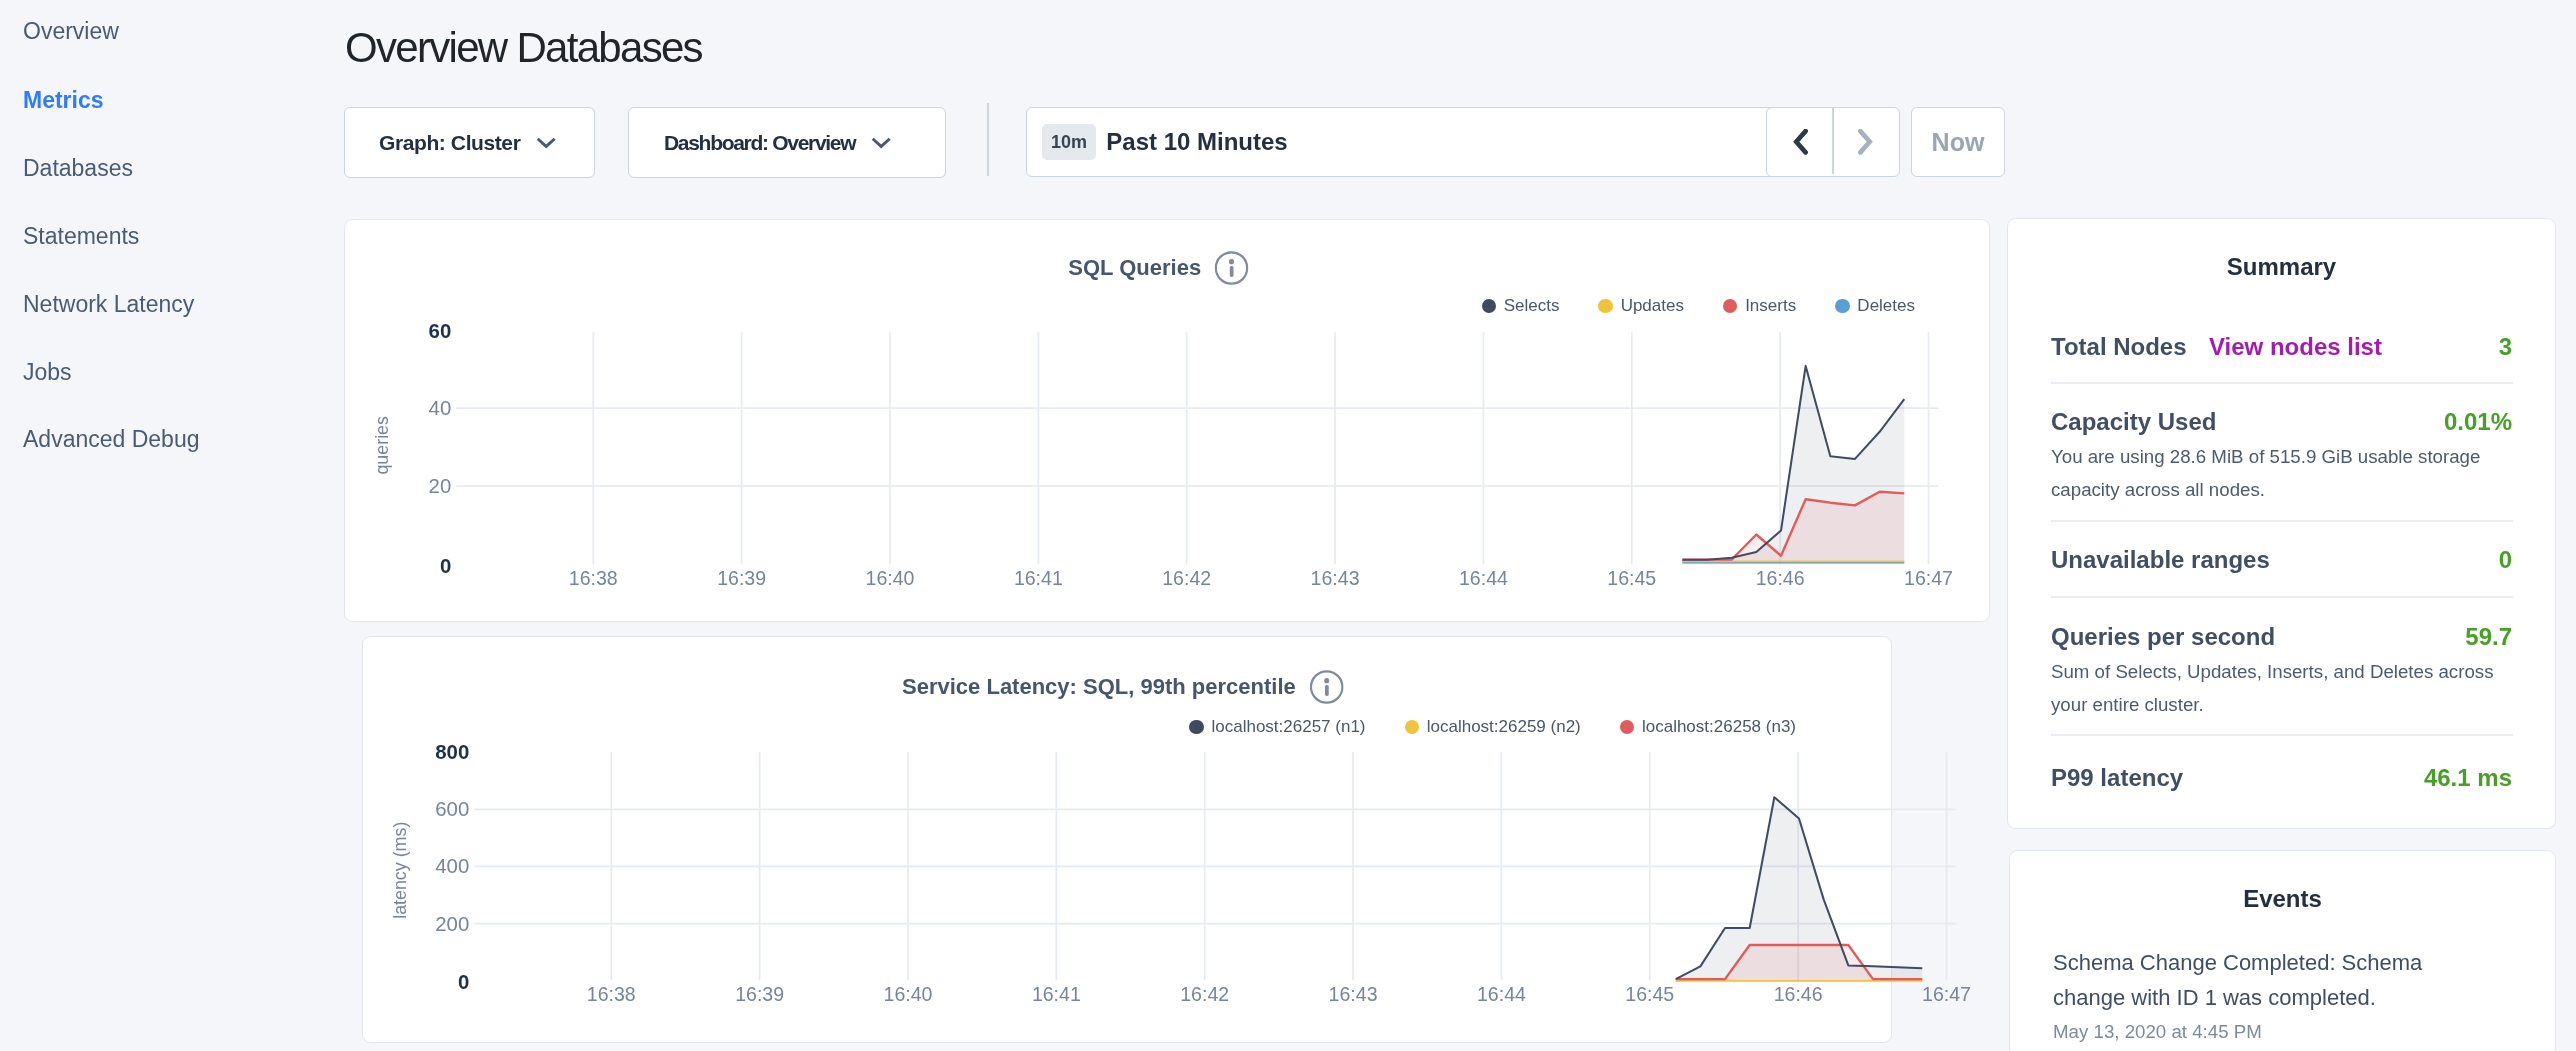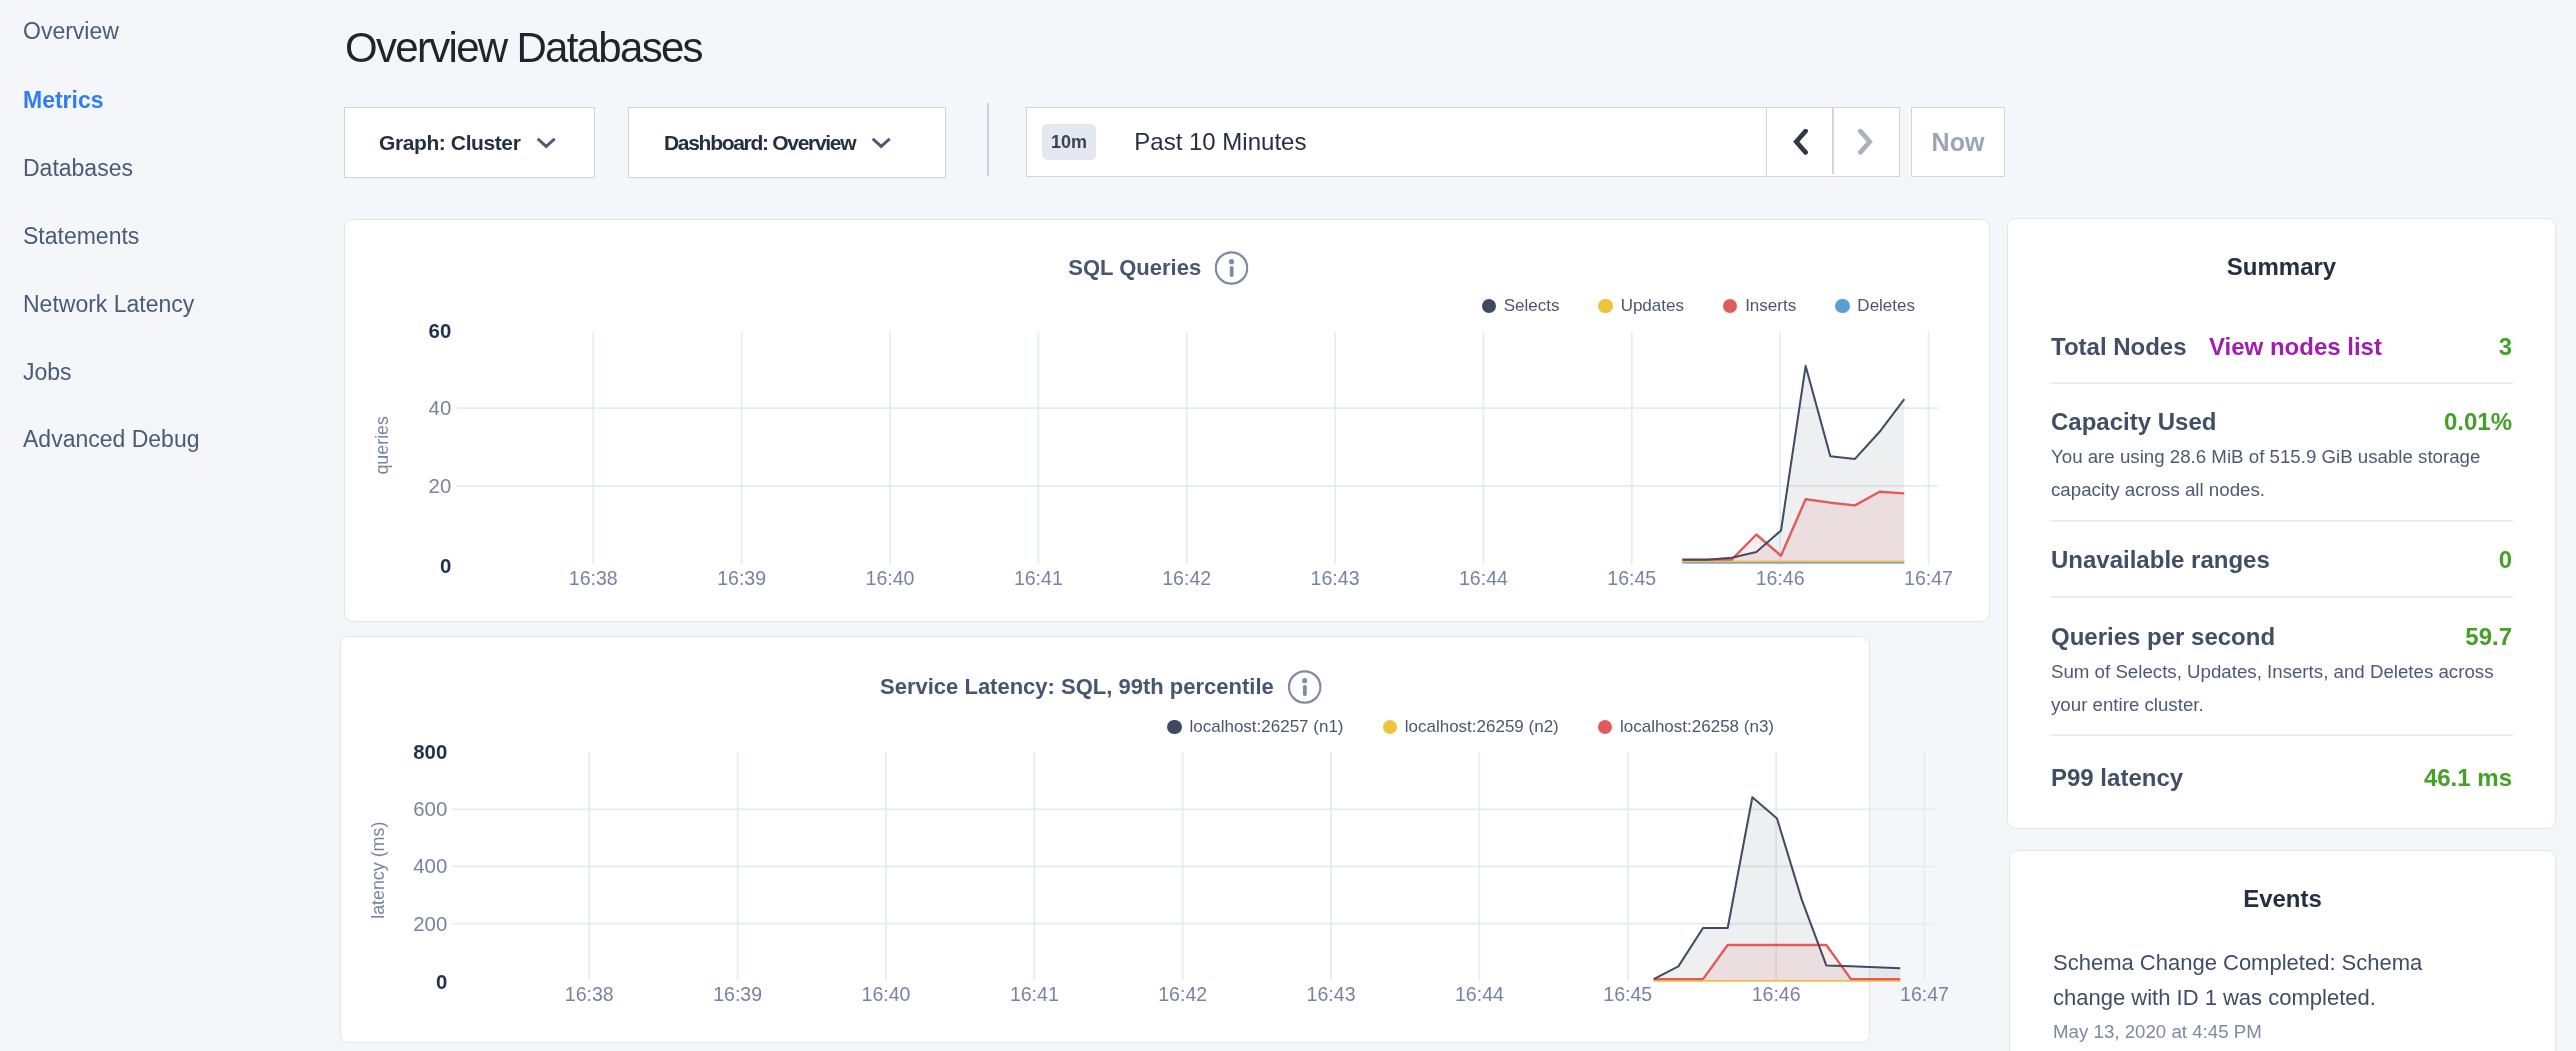--- a/index.html
+++ b/index.html
@@ -2,21 +2,21 @@
 <html style="font-size:13.6px"><head>
 <meta charset="utf-8">
 <style>
 * { margin:0; padding:0; box-sizing:border-box; }
 html,body { width:2576px; height:1051px; overflow:hidden; }
 body { background:#f4f6fa; font-family:"Liberation Sans", sans-serif; position:relative; color:#475872; }
 .abs { position:absolute; }
 .nav span { position:absolute; left:23px; transform:translateY(-50%); font-size:23px; color:#485b77; white-space:nowrap; }
 .nav .active { color:#2e7cf6; font-weight:bold; }
 h1 { position:absolute; left:345px; top:48px; transform:translateY(-50%); font-size:42px; font-weight:normal; color:#20252b; letter-spacing:-1.7px; white-space:nowrap; }
-.box { position:absolute; background:#fff; border:1.7px solid #cdd5e1; border-radius:0; display:flex; align-items:center; }
+.box { position:absolute; background:#fff; border:1.7px solid #cdd5e1; border-radius:6px; display:flex; align-items:center; }
 .dd { top:107px; height:71px; }
 .dd .lbl { font-weight:bold; font-size:21px; color:#242f42; white-space:nowrap; }
 .vdiv { position:absolute; left:987px; top:103px; width:1.7px; height:73px; background:#ccd2dc; }
 .badge { display:inline-block; background:#e4e8ef; border-radius:5.1px; font-weight:bold; font-size:18px; color:#394455; padding:7.7px 9.4px; }
 .chev { stroke:#4a5a74; stroke-width:3.5; fill:none; }
 .card { position:absolute; background:#fff; border:1.7px solid #e2e6ec; border-radius:8.5px; }
 .ctitle { position:absolute; left:0; right:0; display:flex; justify-content:center; align-items:center; gap:13.6px; font-weight:bold; font-size:22px; color:#475670; }
 .legend { position:absolute; display:flex; align-items:center; gap:39px; font-size:17px; color:#4a576e; }
 .legend .it { display:flex; align-items:center; gap:7.7px; white-space:nowrap; }
 .dot { width:14.5px; height:14.5px; border-radius:50%; display:inline-block; flex:none; }
@@ -48,21 +48,21 @@
 </div>
 <div class="box dd" style="left:628px; width:318px;">
   <span class="lbl" style="margin-left:35px; letter-spacing:-1.3px;">Dashboard: Overview</span>
   <svg width="20.4" height="12" viewBox="0 0 24 14" style="margin-left:15.3px;">
       <path class="chev" d="M2 2 L12 11 L22 2"></path>
     </svg>
 </div>
 <div class="vdiv"></div>
 <div class="box" style="left:1026px; top:107px; width:820px; height:70px;">
   <span class="badge" style="margin-left:14.5px;">10m</span>
-  <span style="margin-left:38px; font-weight:normal; font-size:24px; color:#242f42;">Past 10 Minutes</span>
+  <span style="margin-left:10px; font-weight:bold; font-size:24px; color:#242f42;">Past 10 Minutes</span>
   <svg width="22" height="12.8" viewBox="0 0 26 15" style="position:absolute; right:34px;">
       <path class="chev" d="M2 2 L13 12 L24 2"></path>
     </svg>
 </div>
 <div class="box" style="left:1766px; top:107px; width:134px; height:70px;">
   <svg width="17" height="25.5" viewBox="0 0 20 30" style="position:absolute; left:25px;">
       <path d="M16 2.5 L5 15 L16 27.5" stroke="#2f3846" stroke-width="5.5" fill="none" stroke-linecap="round"></path>
     </svg>
   <div style="position:absolute; left:65px; top:0; width:1.7px; height:66px; background:#cdd5e1;"></div>
   <svg width="17" height="25.5" viewBox="0 0 20 30" style="position:absolute; right:25.5px;">
@@ -117,21 +117,21 @@
     <text x="990" y="421" text-anchor="middle" dominant-baseline="central" font-size="23" fill="#76849c">16:42</text>
     <text x="1164.5" y="421" text-anchor="middle" dominant-baseline="central" font-size="23" fill="#76849c">16:43</text>
     <text x="1339" y="421" text-anchor="middle" dominant-baseline="central" font-size="23" fill="#76849c">16:44</text>
     <text x="1513.5" y="421" text-anchor="middle" dominant-baseline="central" font-size="23" fill="#76849c">16:45</text>
     <text x="1688" y="421" text-anchor="middle" dominant-baseline="central" font-size="23" fill="#76849c">16:46</text>
     <text x="1862.5" y="421" text-anchor="middle" dominant-baseline="central" font-size="23" fill="#76849c">16:47</text>
     <text transform="translate(44,265) rotate(-90)" text-anchor="middle" dominant-baseline="central" font-size="21" fill="#76849c">queries</text>
   </svg>
 </div>
 
-<div class="card" style="left:340px; top:636px; width:1530px; height:407px;">
+<div class="card" style="left:362px; top:636px; width:1530px; height:407px;">
   <div class="ctitle" style="top:33px; transform:translateX(-4.3px);">Service Latency: SQL, 99th percentile
     <svg width="34" height="34" viewBox="0 0 40 40">
         <circle cx="20" cy="20" r="18.5" fill="none" stroke="#7e8ba1" stroke-width="2.6"></circle>
         <circle cx="20" cy="12.5" r="3" fill="#7e8ba1"></circle>
         <rect x="18" y="17.5" width="4.4" height="13" rx="2" fill="#7e8ba1"></rect>
       </svg>
   </div>
   <div class="legend" style="top:80px; right:95px;">
     <span class="it"><span class="dot" style="background:#3e4962"></span>localhost:26257 (n1)</span>
     <span class="it"><span class="dot" style="background:#f0c33c"></span>localhost:26259 (n2)</span>

